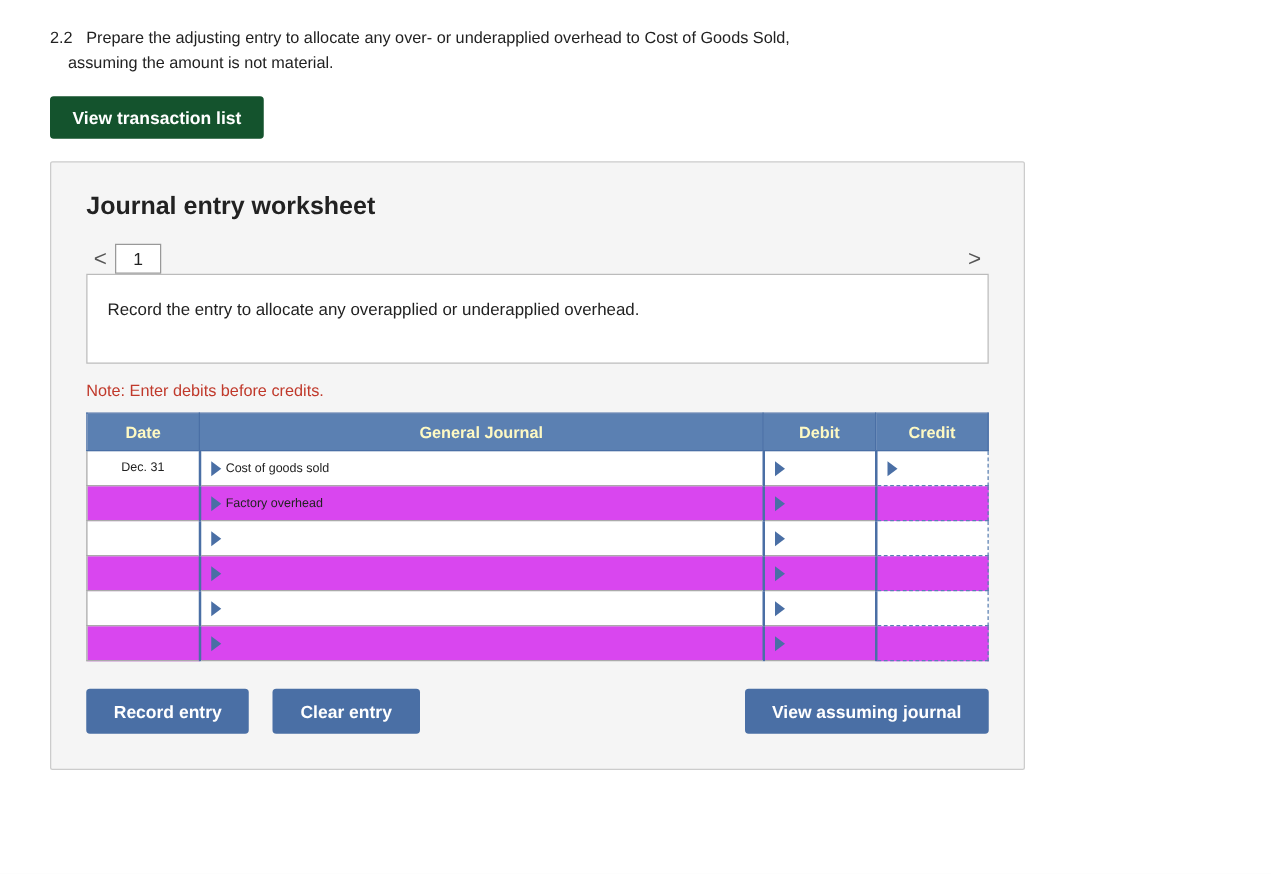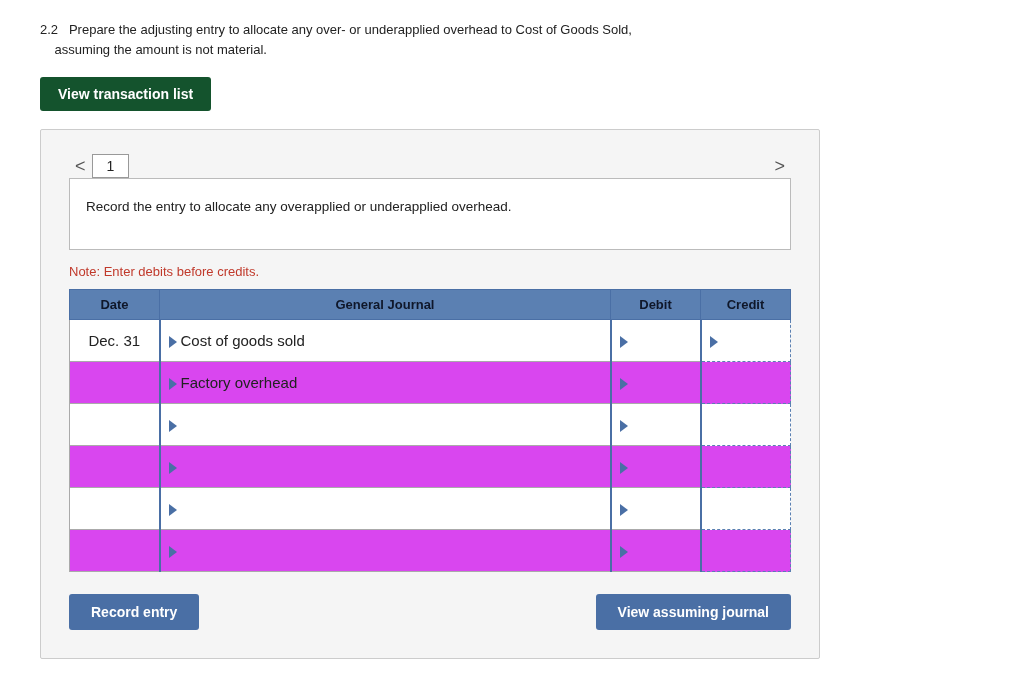--- a/index.html
+++ b/index.html
@@ -74,21 +74,21 @@
       margin-bottom: 10px;
     }
     
     .journal-table {
       width: 100%;
       border-collapse: collapse;
       margin-bottom: 22px;
     }
     .journal-table thead tr {
       background-color: #5b80b2;
-      color: #0f172a;
+      color: #fef9c3;
     }
     .journal-table thead th {
       padding: 7px 10px;
       font-size: 13px;
       font-weight: bold;
       text-align: center;
       border: 1px solid #4a6fa5;
     }
     .journal-table thead th.th-date { width: 90px; }
     .journal-table thead th.th-journal { width: auto; text-align: center; }
@@ -97,22 +97,22 @@
 
     .journal-table tbody tr {
       background: #d946ef;
     }
     .journal-table tbody tr:nth-child(odd) {
       background: #fff;
     }
     .journal-table tbody td {
       border: 1px solid #aaa;
       padding: 5px 8px;
-      font-size: 15px;
-      height: 42px;
+      font-size: 10px;
+      height: 28px;
     }
     .journal-table tbody td.td-date {
       text-align: center;
       width: 90px;
       border-right: 2px solid #4a6fa5;
     }
     .journal-table tbody td.td-journal {
       border-right: 2px solid #4a6fa5;
     }
     .journal-table tbody td.td-debit {
@@ -175,20 +175,21 @@
   <span>Prepare the adjusting entry to allocate any over- or underapplied overhead to Cost of Goods Sold,</span><br>
   &nbsp;&nbsp;&nbsp;&nbsp;<span>assuming the amount is not material.</span>
 </p>
 
 
 <button class="btn-view-transactions">View transaction list</button>
 
 
 <div class="worksheet-container">
 
+  <h2 class="worksheet-title">Journal entry worksheet</h2>
 
   <div class="nav-wrapper">
     <button class="nav-arrow">&lt;</button>
     <div class="page-number-box">1</div>
     <button class="nav-arrow nav-arrow-right">&gt;</button>
   </div>
 
   <div class="instruction-box">
     <span>Record the entry to allocate any overapplied or underapplied overhead.</span>
   </div>
@@ -271,19 +272,20 @@
         <td class="td-debit has-indicator">
           <span class="blue-tri"></span>
         </td>
         <td class="td-credit"></td>
       </tr>
     </tbody>
   </table>
 
   <div class="buttons-row">
     <button class="btn-action">Record entry</button>
+    <button class="btn-action">Clear entry</button>
     <button class="btn-action btn-view-general">View assuming journal</button>
   </div>
 
 </div>
 
 
 
 
 </body></html>

